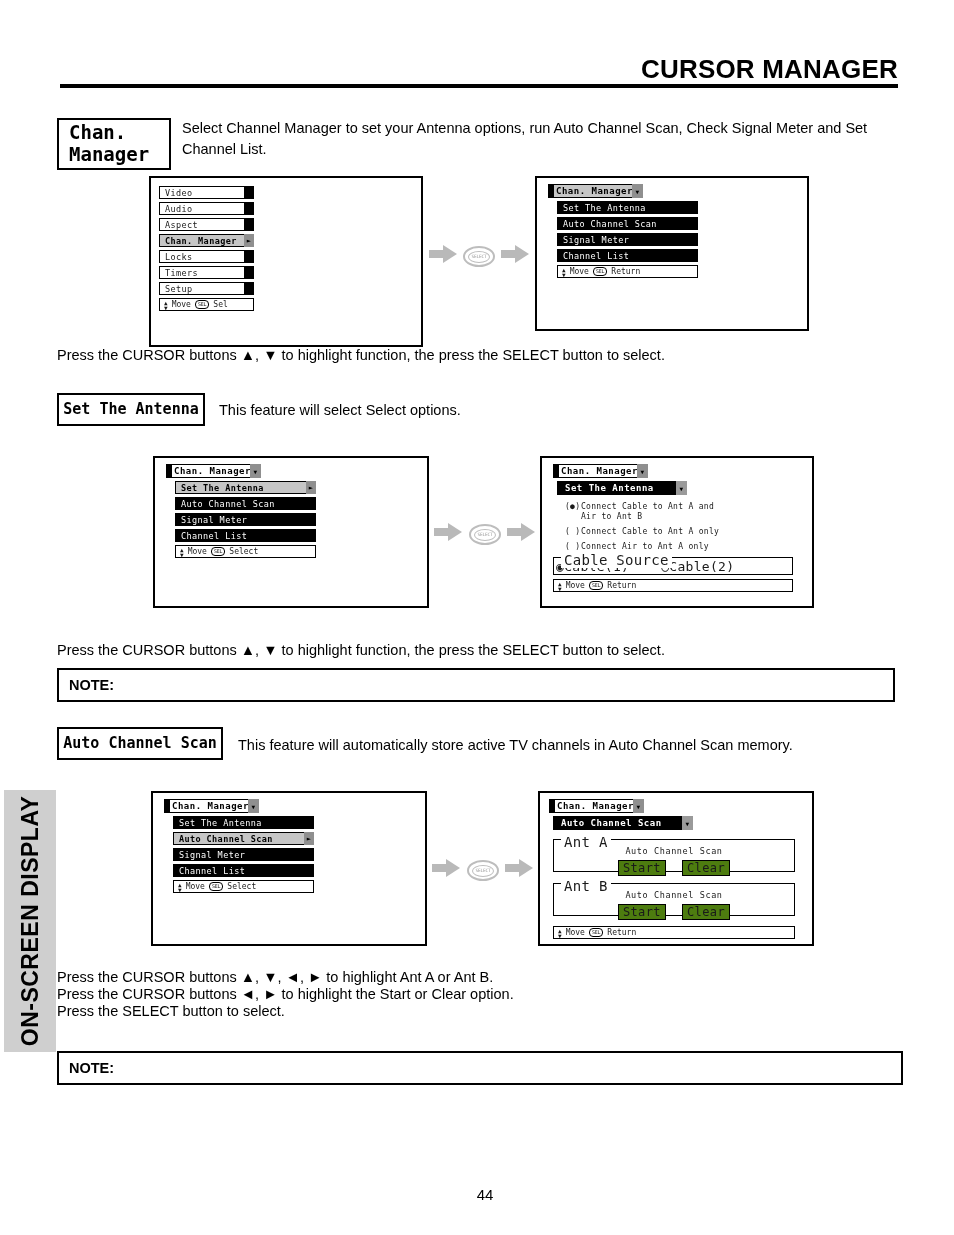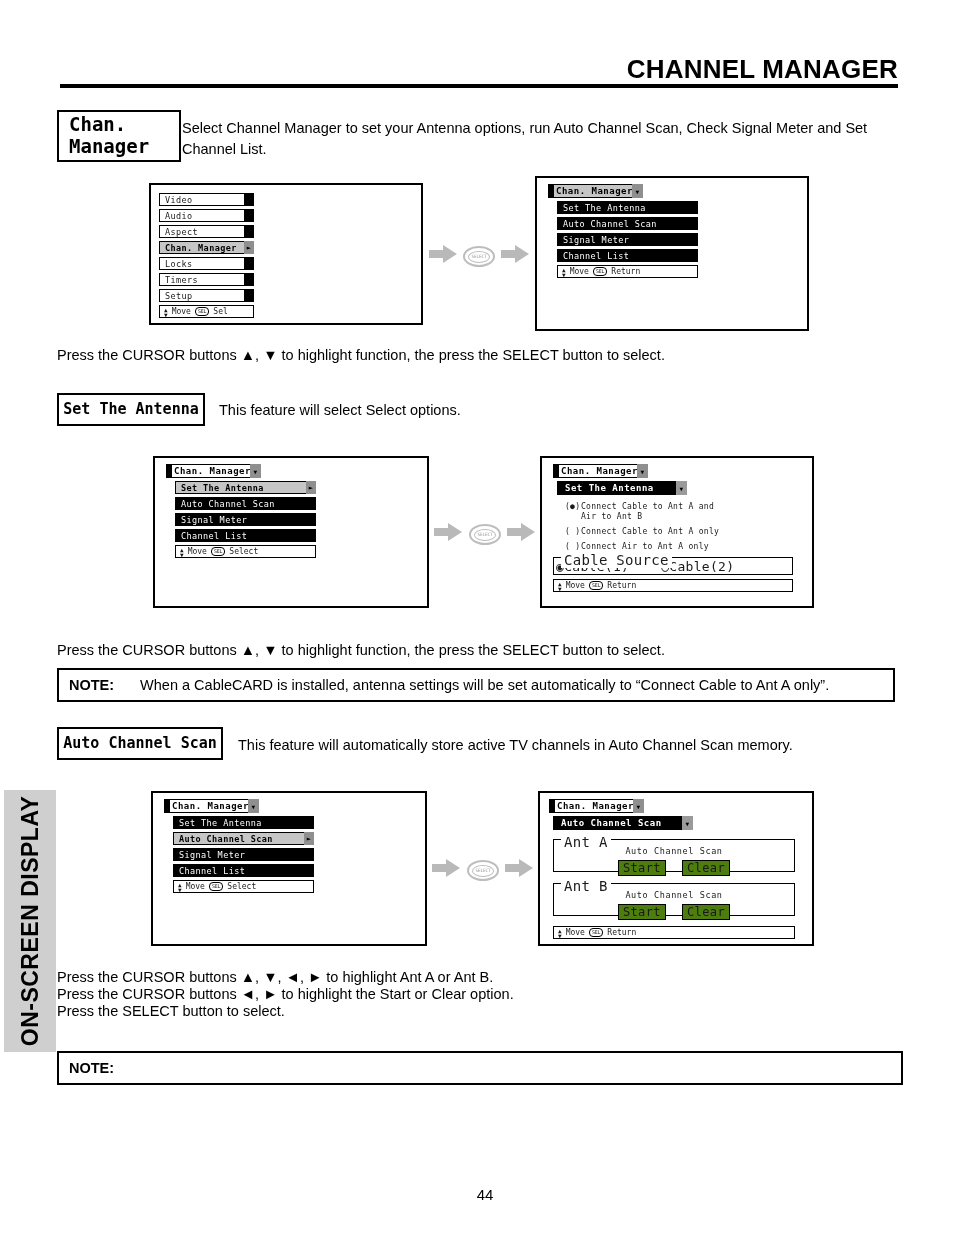--- a/index.html
+++ b/index.html
@@ -173,34 +173,34 @@
   }
 
   .page-num {
     position:absolute; left:16px; right:0; top:1186px;
     text-align:center; font-size:15px;
   }
 </style>
 </head>
 <body>
 
-<div class="page-title">CHANNEL MANAGER</div>
+<div class="page-title">CURSOR MANAGER</div>
 <div class="title-rule"></div>
 
 <div class="side-tab">
   <span>ON-SCREEN DISPLAY</span>
 </div>
 
-<div class="label-box two-line" style="left:57px; top:110px; width:124px; height:52px; font-size:19px;justify-content:center;">
+<div class="label-box two-line" style="left:57px; top:118px; width:114px; height:52px; font-size:19px;justify-content:center;">
   <div>Chan.</div>
   <div>Manager</div>
 </div>
 <div class="body-text" style="left:182px; top:118px; width:718px;">Select Channel Manager to set your Antenna options, run Auto Channel Scan, Check Signal Meter and Set Channel List.</div>
 
-<div class="tv" style="left:149px; top:176px; width:274px; height:142px;margin-top:7px;">
+<div class="tv" style="left:149px; top:176px; width:274px; height:171px;">
   <div class="osd" style="left:8px; top:8px; width:95px;">
     <div class="mrow">
       <span>Video</span>
       <span class="cap"></span>
     </div>
     <div class="mrow">
       <span>Audio</span>
       <span class="cap"></span>
     </div>
     <div class="mrow">
@@ -371,21 +371,20 @@
       <span class="selchip">SEL</span>
       <span>Return</span>
     </div>
   </div>
 </div>
 
 <div class="body-text" style="left:57px; top:640px; width:840px;">Press the CURSOR buttons ▲, ▼ to highlight function, the press the SELECT button to select.</div>
 
 <div class="note-box" style="left:57px; top:668px; width:838px; height:34px;">
   <span class="note-label">NOTE:</span>
-  <span class="note-text">When a CableCARD is installed, antenna settings will be set automatically to “Connect Cable to Ant A only”.</span>
 </div>
 
 <div class="label-box" style="left:57px; top:727px; width:166px; height:33px; font-size:15px;">
   <span>Auto Channel Scan</span>
 </div>
 <div class="body-text" style="left:238px; top:735px; width:600px;">This feature will automatically store active TV channels in Auto Channel Scan memory.</div>
 
 <div class="tv" style="left:151px; top:791px; width:276px; height:155px;">
   <div class="osd" style="left:11px; top:6px; width:150px;">
     <div class="hbar" style="width:95px; background:#fff;">

